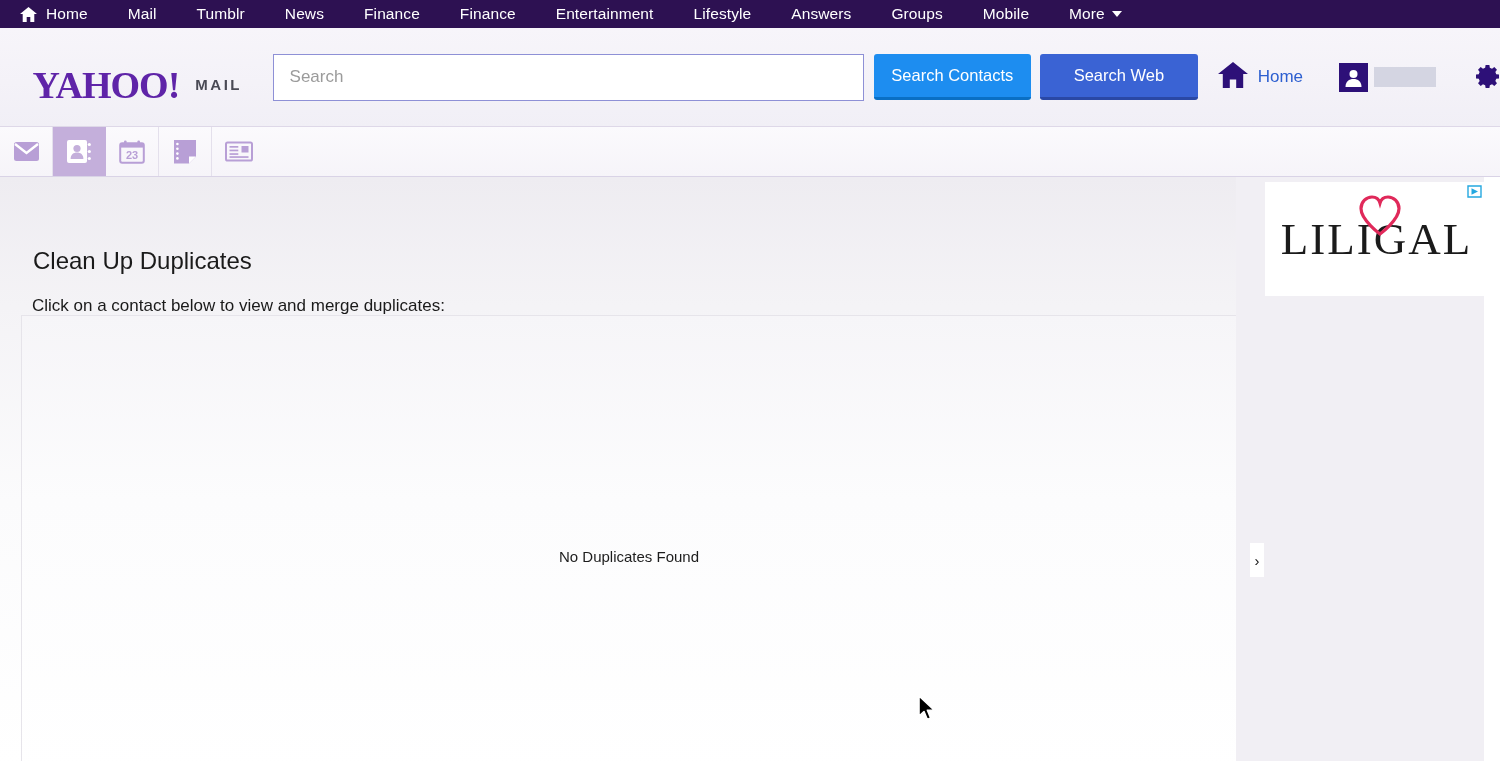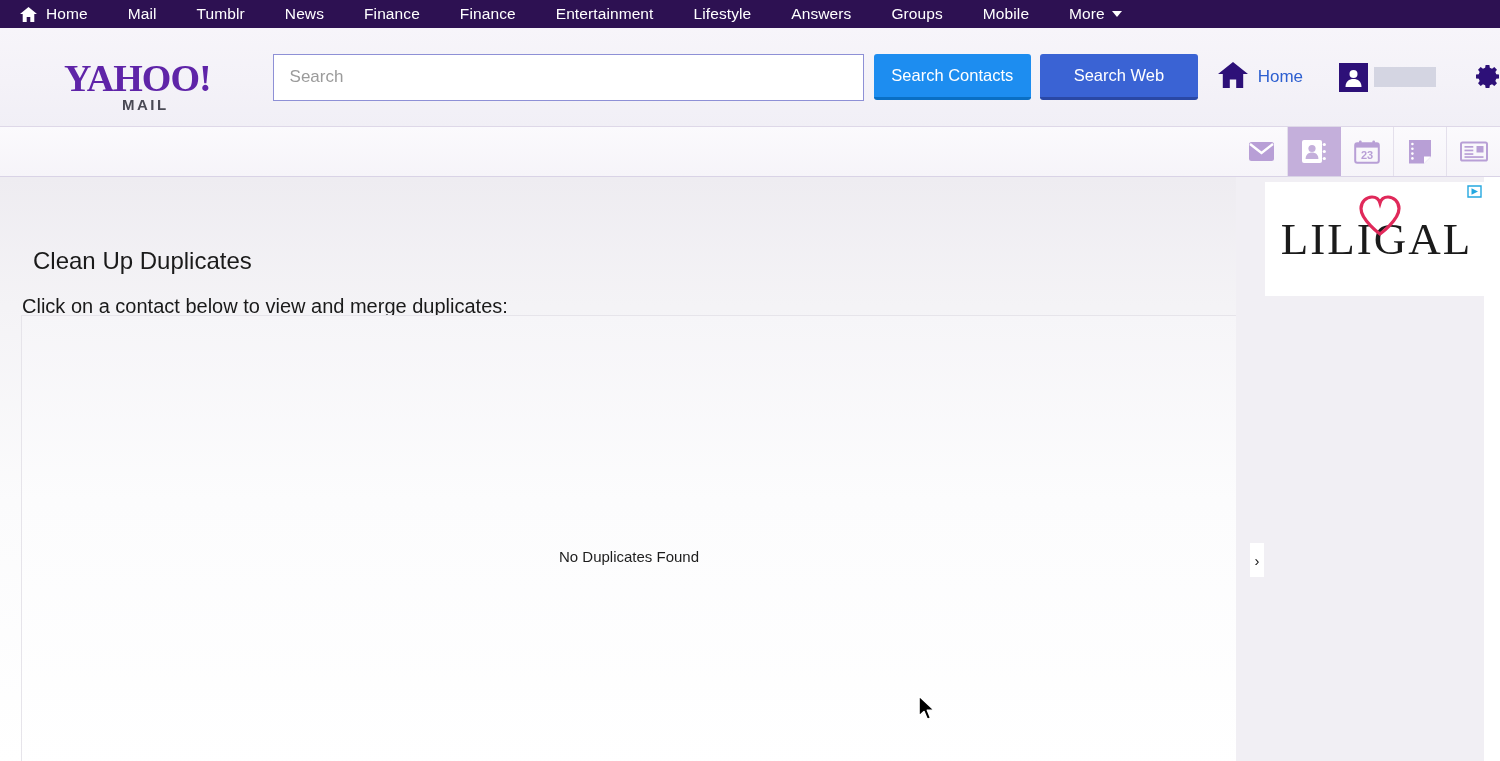--- a/index.html
+++ b/index.html
@@ -51,21 +51,21 @@
     border-bottom: 1px solid #ded8e8;
     display: flex;
     align-items: center;
     position: relative;
   }
   .brand {
     width: 248px;
     display: flex;
     justify-content: center;
     align-items: center;
-    flex-direction: column;
+    flex-direction: row;
     margin-left: 18px;
     margin-top: 16px;
   }
   .brand-logo {
     font-family: "Liberation Serif", serif;
     font-size: 38px;
     font-weight: bold;
     color: #5f24a8;
     letter-spacing: -1px;
     line-height: 40px;
@@ -145,21 +145,20 @@
   }
   .gear-btn { margin-left: 38px; cursor: pointer; display: flex; align-items: center; }
 
   
   .app-tabs {
     height: 50px;
     background: linear-gradient(180deg, #fbfafd 0%, #f6f4f9 100%);
     display: flex;
     align-items: stretch;
     border-bottom: 1px solid #d9d3e6;
-    justify-content: flex-end;
   }
   .app-tab {
     width: 53px;
     display: flex;
     align-items: center;
     justify-content: center;
     border-right: 1px solid #e4e0ec;
     cursor: pointer;
     background: transparent;
   }
@@ -181,23 +180,23 @@
   }
   .page-title {
     font-size: 24px;
     color: #1a1a1a;
     font-weight: normal;
     margin: 11px;
     padding: 58px 0 0 22px;
     line-height: 30px;
   }
   .page-subtitle {
-    font-size: 20px;
+    font-size: 17px;
     color: #1a1a1a;
-    padding: 8px 0 0 22px;
+    padding: 8px 0 0 32px;
     line-height: 22px;
   }
   .dup-panel {
     position: absolute;
     left: 21px;
     top: 138px;
     right: 0;
     bottom: -10px;
     border: 1px solid #e6e4ea;
     border-right: none;

